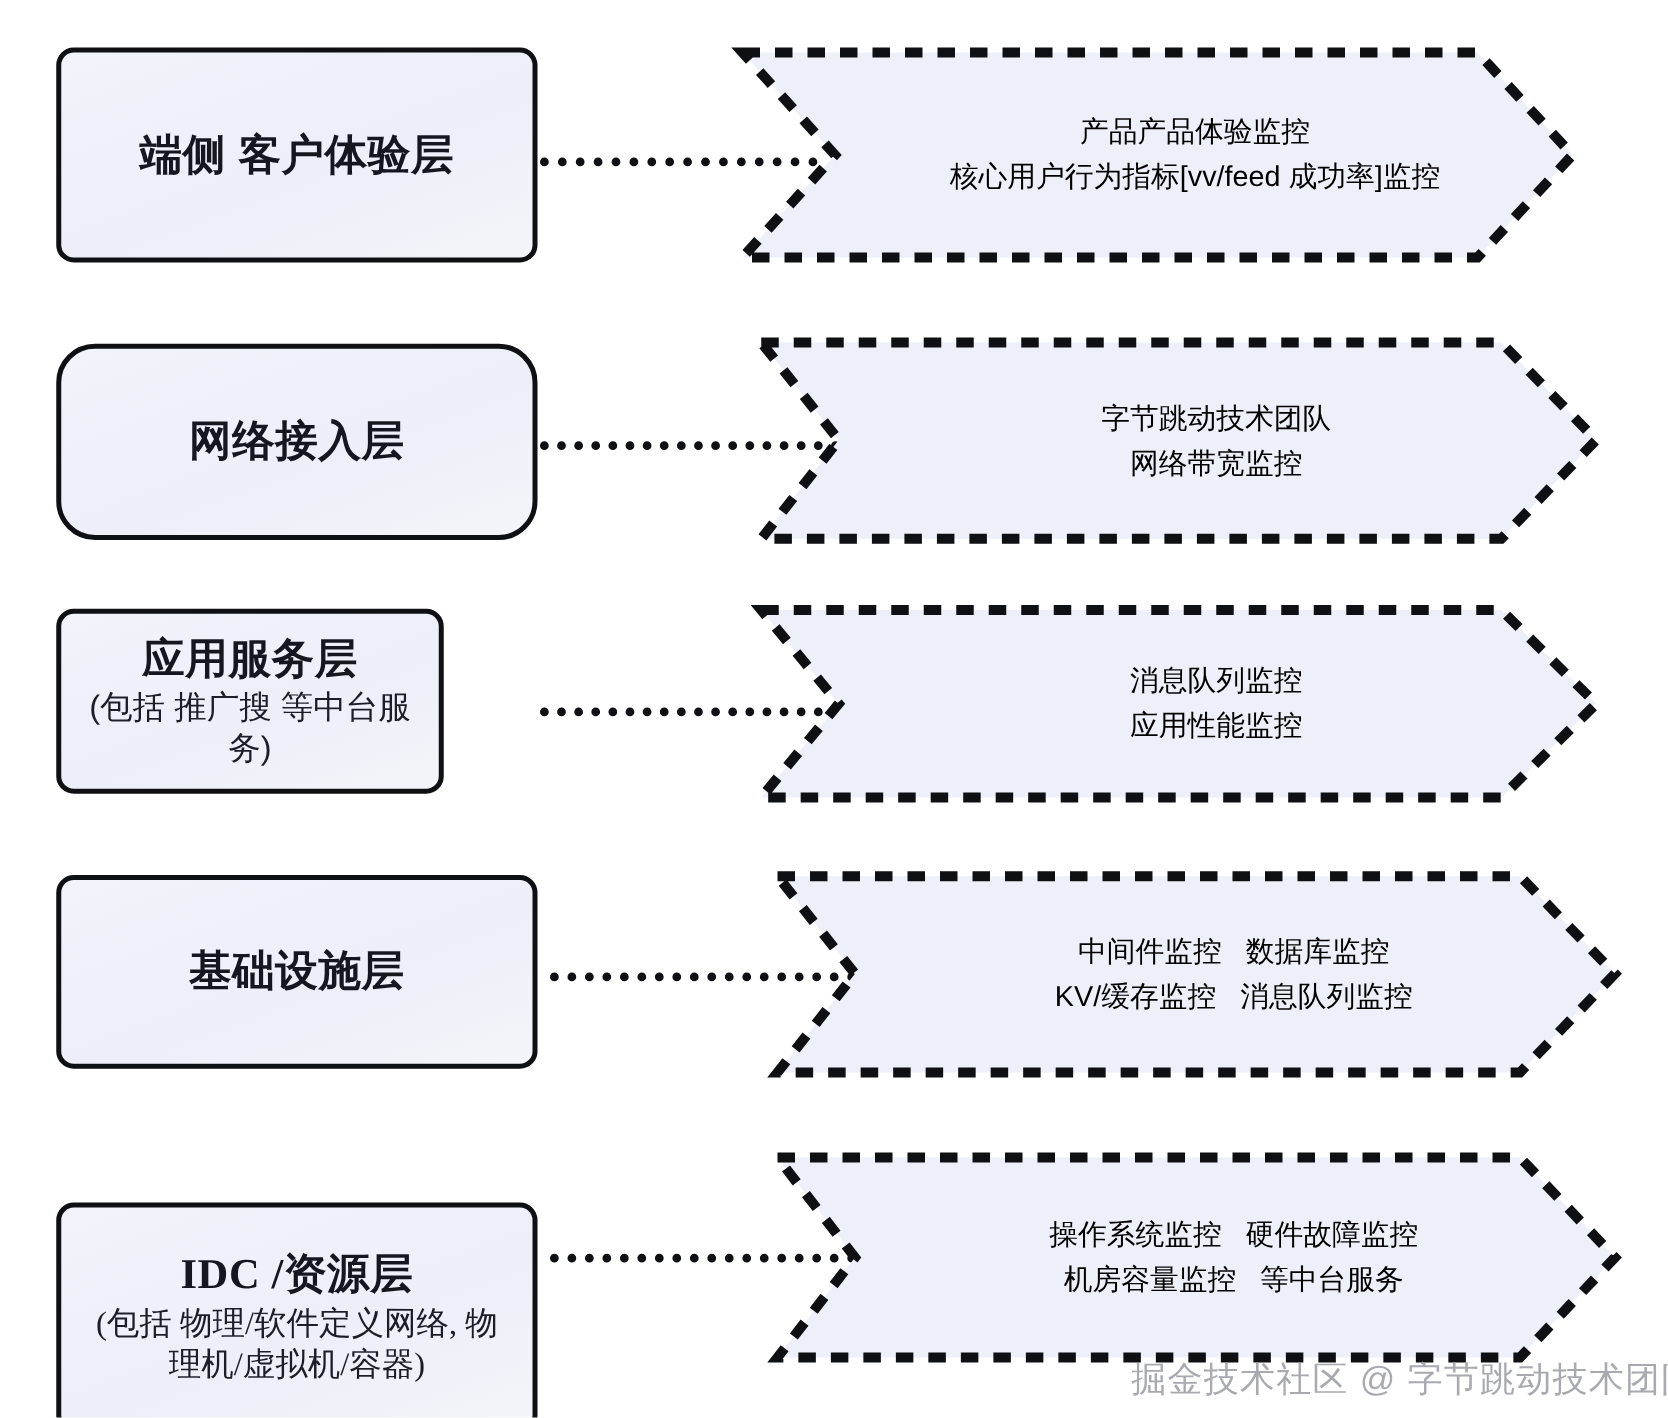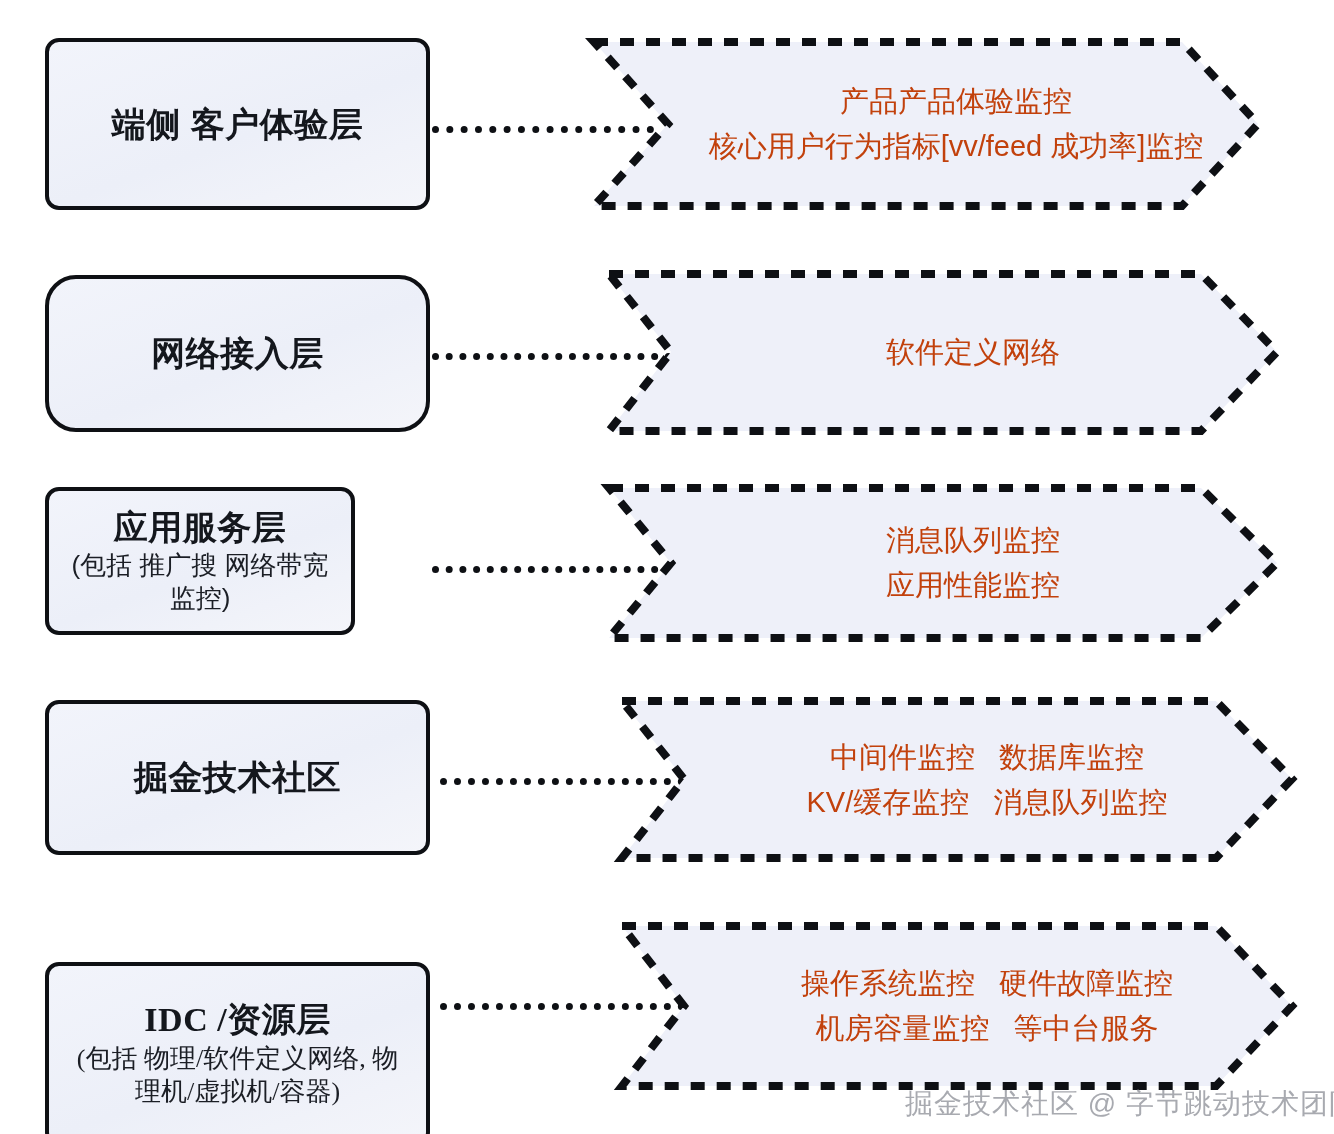--- a/index.html
+++ b/index.html
@@ -89,23 +89,23 @@
     display: flex;
     flex-direction: column;
     align-items: center;
     justify-content: center;
     text-align: center;
     pointer-events: none;
     padding-left: 60px;
     box-sizing: border-box;
   }
   .arrow-line {
-    font-size: 29px;
+    font-size: 23px;
     line-height: 1.55;
-    color: #c2410c;
+    color: #000000;
     white-space: pre;
     font-weight: 400;
   }
 
   
   .watermark {
     position: absolute;
     left: 905px;
     top: 1085px;
     font-size: 28px;
@@ -143,47 +143,48 @@
       <div class="layer-title">网络接入层</div>
     </div>
 
     <div class="connector" style="left:432px; top:353px; width:240px;"></div>
 
     <div class="arrow-wrap" style="left:605px; top:270px; width:676px; height:165px;">
       <svg width="676" height="165" viewBox="0 0 676 165" aria-hidden="true">
         <polygon points="4,4 596,4 672,82 596,161 4,161 66,82" fill="#eef0f9" stroke="#0e1014" stroke-width="8" stroke-dasharray="14 12" stroke-linejoin="miter"></polygon>
       </svg>
       <div class="arrow-text">
-        <div class="arrow-line">软件定义网络</div>
+        <div class="arrow-line">字节跳动技术团队</div>
+        <div class="arrow-line">网络带宽监控</div>
       </div>
     </div>
   </div>
 
   <div class="row" style="top:0;">
     <div class="layer-box" style="top:487px; height:148px; width:310px;">
       <div class="layer-title">应用服务层</div>
-      <div class="layer-sub">(包括 推广搜 网络带宽监控)</div>
+      <div class="layer-sub">(包括 推广搜 等中台服务)</div>
     </div>
 
     <div class="connector" style="left:432px; top:566px; width:240px;"></div>
 
     <div class="arrow-wrap" style="left:605px; top:484px; width:676px; height:158px;">
       <svg width="676" height="158" viewBox="0 0 676 158" aria-hidden="true">
         <polygon points="4,4 596,4 672,79 596,154 4,154 66,79" fill="#eef0f9" stroke="#0e1014" stroke-width="8" stroke-dasharray="14 12" stroke-linejoin="miter"></polygon>
       </svg>
       <div class="arrow-text">
         <div class="arrow-line">消息队列监控</div>
         <div class="arrow-line">应用性能监控</div>
       </div>
     </div>
   </div>
 
   <div class="row" style="top:0;">
     <div class="layer-box" style="top:700px; height:155px; width:385px;">
-      <div class="layer-title">掘金技术社区</div>
+      <div class="layer-title">基础设施层</div>
     </div>
 
     <div class="connector" style="left:440px; top:778px; width:245px;"></div>
 
     <div class="arrow-wrap" style="left:618px; top:697px; width:678px; height:165px;">
       <svg width="678" height="165" viewBox="0 0 678 165" aria-hidden="true">
         <polygon points="4,4 598,4 674,82 598,161 4,161 66,82" fill="#eef0f9" stroke="#0e1014" stroke-width="8" stroke-dasharray="14 12" stroke-linejoin="miter"></polygon>
       </svg>
       <div class="arrow-text">
         <div class="arrow-line">中间件监控   数据库监控</div>

